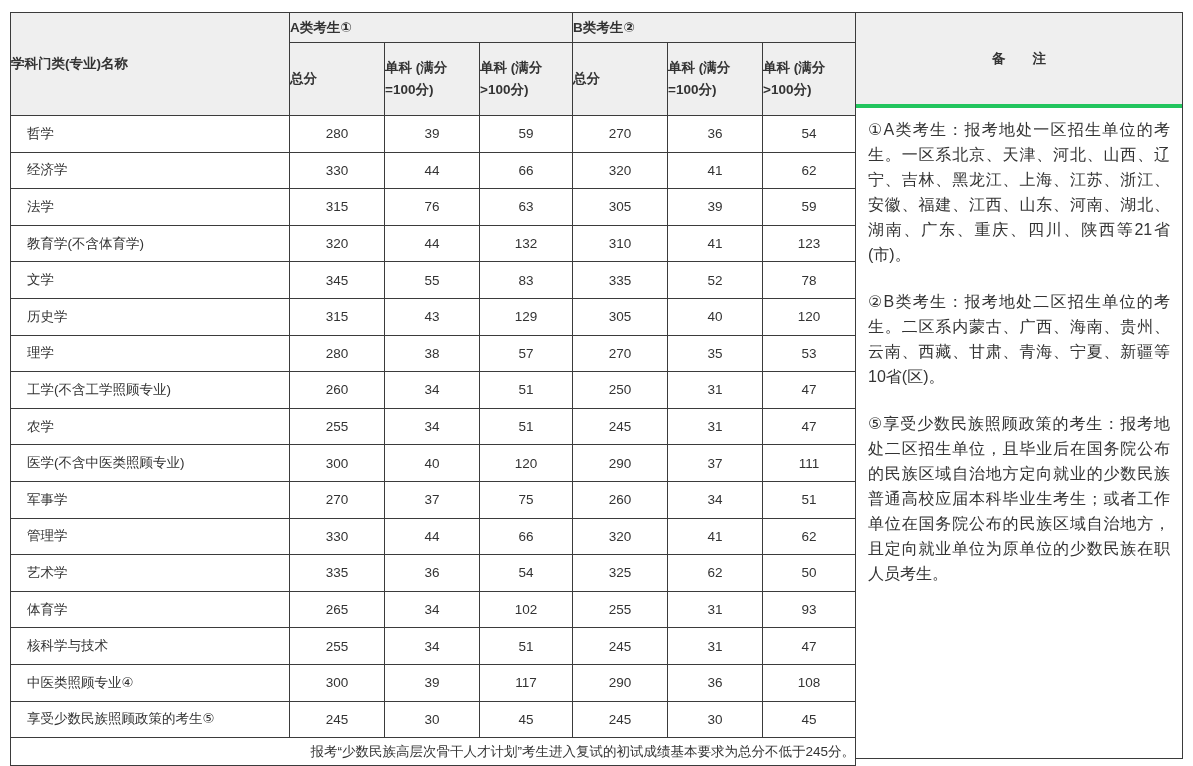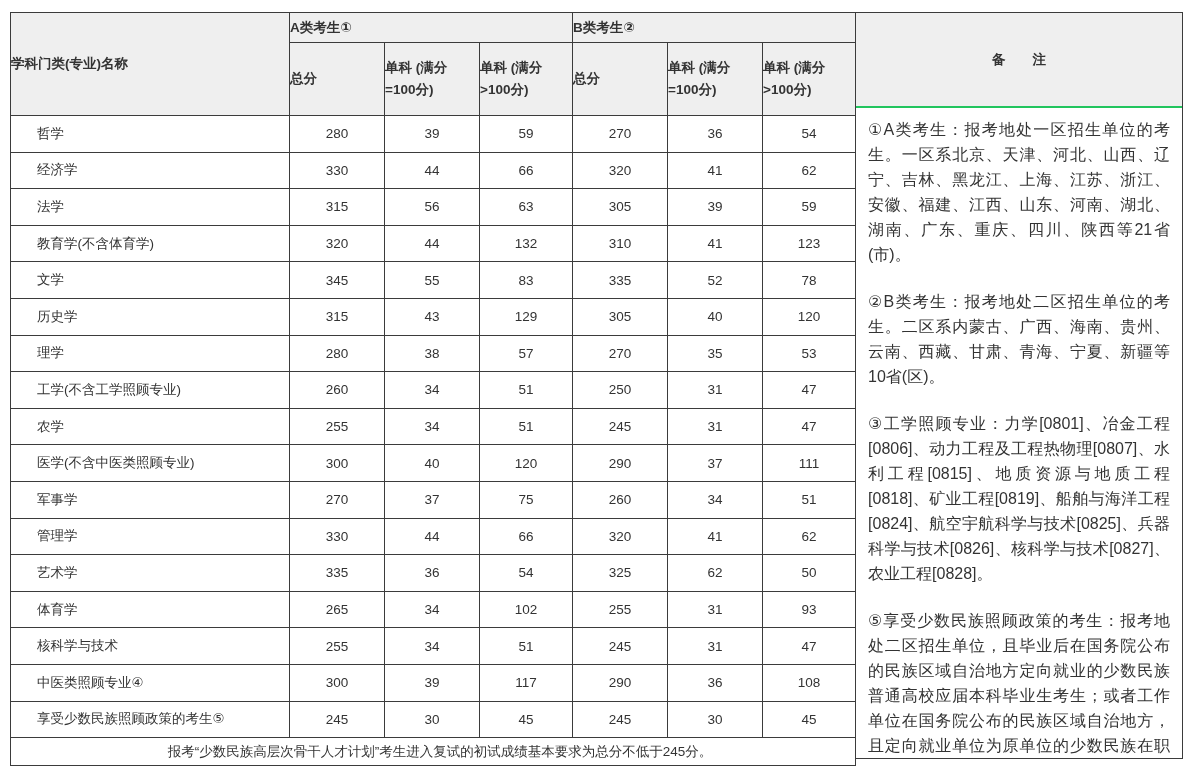--- a/index.html
+++ b/index.html
@@ -28,34 +28,34 @@
   .score-table thead tr.h1 { height: 30px; }
   .score-table thead tr.h2 { height: 73px; }
   .score-table th {
     background: #efefef;
     font-weight: bold;
     text-align: left;
     vertical-align: middle;
   }
   .score-table th.pre { white-space: pre-line; line-height: 1.65; }
   .score-table tbody tr { height: 36.6px; background: #ffffff; }
-  .score-table td.subject { text-align: left; padding-left: 26px; }
+  .score-table td.subject { text-align: left; padding-left: 16px; }
   .score-table td.num { text-align: center; }
   .score-table tr.footer-row { height: 28px; }
-  .score-table td.footer-note { text-align: center; padding-left: 14px; }
+  .score-table td.footer-note { text-align: right; padding-left: 14px; }
   .remarks-col {
     width: 328px;
     border: 1px solid #3b3b3b;
     border-left: none;
     background: #ffffff;
   }
   .remarks-header {
     height: 95px;
     background: #efefef;
-    border-bottom: 2px solid #22c55e;
+    border-bottom: 4px solid #22c55e;
     display: flex; align-items: center; justify-content: center;
     font-weight: bold; font-size: 13.5px;
   }
   .remarks-body {
     height: 650px;
     padding: 9px 12px 0 12px;
     overflow: hidden;
   }
   .remarks-body p {
     font-size: 16px;
@@ -114,21 +114,21 @@
           <td class="num">330</td>
           <td class="num">44</td>
           <td class="num">66</td>
           <td class="num">320</td>
           <td class="num">41</td>
           <td class="num">62</td>
         </tr>
         <tr>
           <td class="subject">法学</td>
           <td class="num">315</td>
-          <td class="num">56</td>
+          <td class="num">76</td>
           <td class="num">63</td>
           <td class="num">305</td>
           <td class="num">39</td>
           <td class="num">59</td>
         </tr>
         <tr>
           <td class="subject">教育学(不含体育学)</td>
           <td class="num">320</td>
           <td class="num">44</td>
           <td class="num">132</td>
@@ -257,18 +257,17 @@
         <td colspan="7" class="footer-note">报考“少数民族高层次骨干人才计划”考生进入复试的初试成绩基本要求为总分不低于245分。</td>
       </tr>
     </tbody>
   </table>
 
   <div class="remarks-col">
     <div class="remarks-header">备　　注</div>
     <div class="remarks-body">
       <p>①A类考生：报考地处一区招生单位的考生。一区系北京、天津、河北、山西、辽宁、吉林、黑龙江、上海、江苏、浙江、安徽、福建、江西、山东、河南、湖北、湖南、广东、重庆、四川、陕西等21省 (市)。</p>
       <p>②B类考生：报考地处二区招生单位的考生。二区系内蒙古、广西、海南、贵州、云南、西藏、甘肃、青海、宁夏、新疆等10省(区)。</p>
-      <p>③工学照顾专业：力学[0801]、冶金工程[0806]、动力工程及工程热物理[0807]、水利工程[0815]、地质资源与地质工程[0818]、矿业工程[0819]、船舶与海洋工程[0824]、航空宇航科学与技术[0825]、兵器科学与技术[0826]、核科学与技术[0827]、农业工程[0828]。</p>
       <p>⑤享受少数民族照顾政策的考生：报考地处二区招生单位，且毕业后在国务院公布的民族区域自治地方定向就业的少数民族普通高校应届本科毕业生考生；或者工作单位在国务院公布的民族区域自治地方，且定向就业单位为原单位的少数民族在职人员考生。</p>
     </div>
   </div>
 
 </div>
 
 </body></html>

